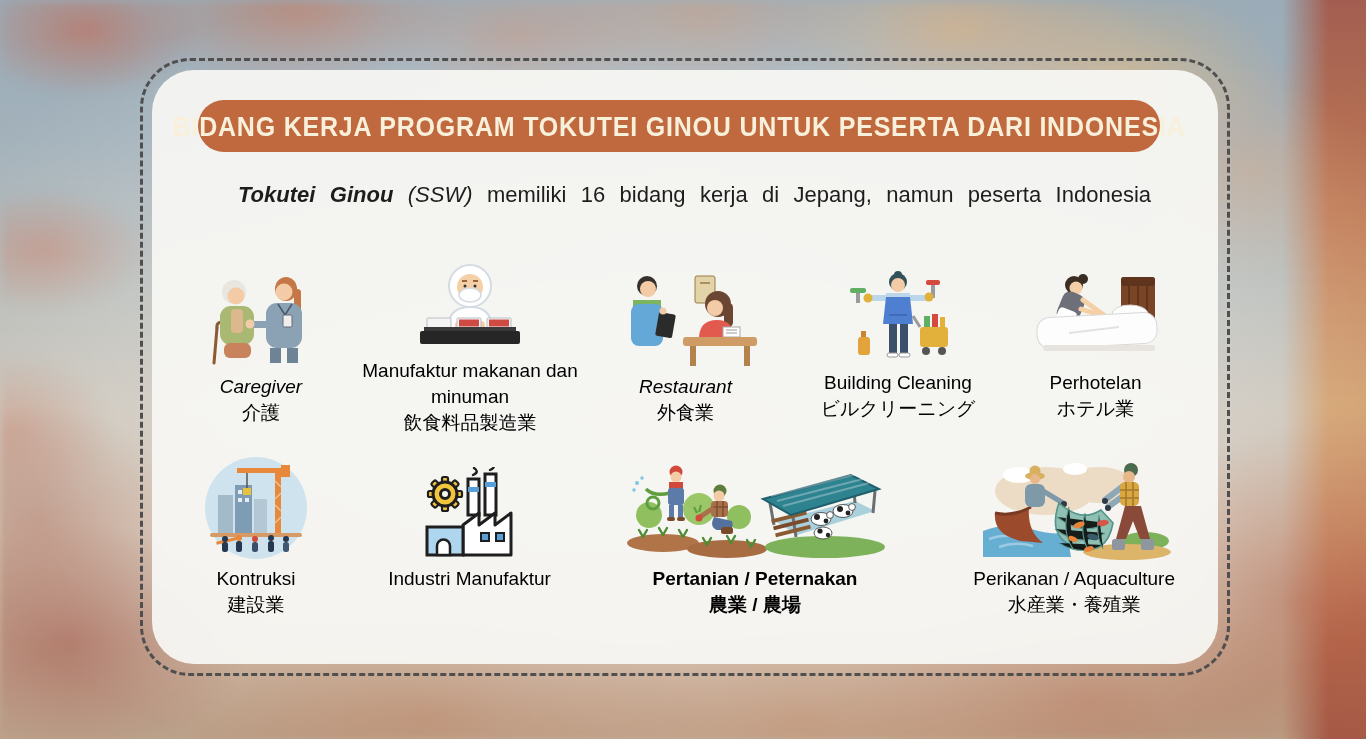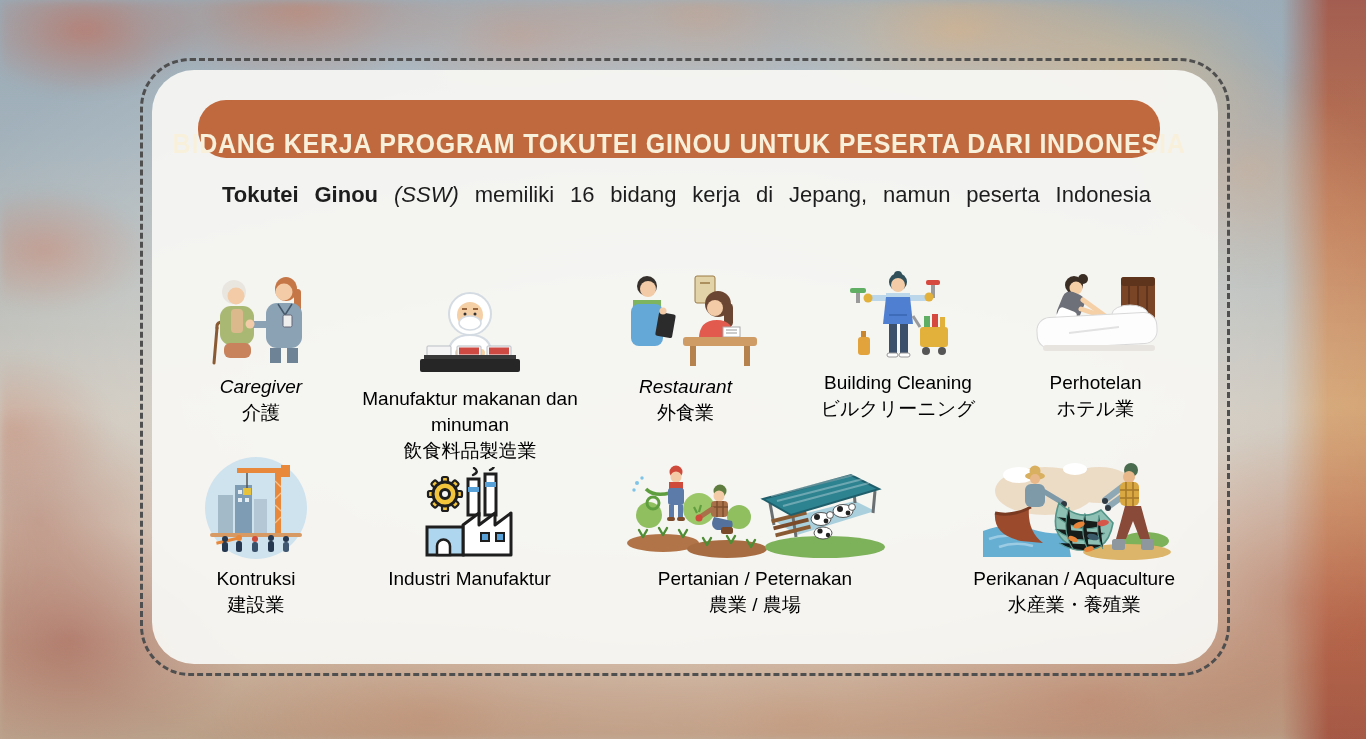--- a/index.html
+++ b/index.html
@@ -34,29 +34,29 @@
     -webkit-mask-image:linear-gradient(90deg,transparent,#000 55%);
             mask-image:linear-gradient(90deg,transparent,#000 55%);}
   .bg-wash{position:absolute;inset:0;
     background:radial-gradient(ellipse 840px 430px at 683px 380px,
                rgba(255,255,255,.55),rgba(255,255,255,.30) 68%,rgba(255,255,255,.12) 100%);}
   
   .dashed-frame{position:absolute;left:140px;top:58px;width:1090px;height:618px;
     border:3px dashed #4f4f4f;border-radius:50px;box-sizing:border-box;}
   .card{position:absolute;left:152px;top:70px;width:1066px;height:594px;
     background:rgba(247,246,243,.94);border-radius:42px;}
-  .title-pill{position:absolute;left:198px;top:100px;width:962px;height:58px;
-    background:#c1693e;border-radius:28px;display:flex;align-items:flex-end;justify-content:center;}
+  .title-pill{position:absolute;left:198px;top:100px;width:962px;height:52px;
+    background:#c1693e;border-radius:28px;display:flex;align-items:center;justify-content:center;}
   .title-pill span{color:#f8f0da;font-weight:700;font-size:25px;letter-spacing:.8px;
     white-space:nowrap;transform:scaleY(1.12);}
   .intro{position:absolute;left:222px;top:179px;width:929px;font-size:22px;
     line-height:31px;color:#1d1d1d;}
   .intro .line1{text-align:justify;text-align-last:justify;}
   .intro .line2{text-align:left;}
-  .bi{font-weight:700;}
+  .bi{font-weight:700;font-style:italic;margin-left:16px;}
   .it{font-style:italic;margin-top:32px;}
   
   .item{position:absolute;display:flex;flex-direction:column;align-items:center;}
   .art{display:flex;align-items:flex-end;justify-content:center;}
   .row1 .art{height:97px;}
   .row2 .art{height:106px;}
   .lbl{margin-top:5px;text-align:center;font-size:19px;line-height:26px;color:#000000;}
   .lbl .nm{display:block;}
   .lbl .jp{display:block;}
   .italic .nm{font-style:italic;}
@@ -108,21 +108,21 @@
         <rect x="70" y="75" width="11" height="15" fill="#6e8496"></rect>
         <rect x="87" y="75" width="11" height="15" fill="#6e8496"></rect>
       </svg>
     </div>
     <div class="lbl">
       <span class="nm">Caregiver</span>
       <span class="jp">介護</span>
     </div>
   </div>
 
-  <div class="item row1" style="left:355px;top:284px;width:230px;">
+  <div class="item row1" style="left:355px;top:256px;width:230px;">
     <div class="art">
       <svg width="112" height="92" viewBox="0 0 112 92">
         <circle cx="56" cy="25" r="21" fill="#ffffff" stroke="#d4dbe2" stroke-width="2"></circle>
         <circle cx="56" cy="26" r="13" fill="#f5cfa6"></circle>
         <line x1="48" y1="20" x2="53" y2="20" stroke="#8a5a33" stroke-width="1.8"></line>
         <line x1="59" y1="20" x2="64" y2="20" stroke="#8a5a33" stroke-width="1.8"></line>
         <circle cx="51" cy="25" r="1.5" fill="#333"></circle>
           <circle cx="61" cy="25" r="1.5" fill="#333"></circle>
         <ellipse cx="56" cy="34" rx="11" ry="7" fill="#ffffff" stroke="#d4dbe2" stroke-width="1.5"></ellipse>
         <path d="M34 68 q0 -22 22 -22 q22 0 22 22 z" fill="#ffffff" stroke="#d4dbe2" stroke-width="2"></path>
@@ -303,21 +303,21 @@
         <rect x="75" y="66" width="8" height="8" fill="#58a0d8" stroke="#1e1e1e" stroke-width="2"></rect>
         <rect x="6" y="60" width="36" height="28" fill="#aed6ee" stroke="#1e1e1e" stroke-width="3"></rect>
         <path d="M16 88 v-9 a6.5 6.5 0 0 1 13 0 v9 z" fill="#ffffff" stroke="#1e1e1e" stroke-width="2.5"></path>
       </svg>
     </div>
     <div class="lbl">
       <span class="nm">Industri Manufaktur</span>
     </div>
   </div>
 
-  <div class="item row2" style="left:600px;top:455px;width:310px;">
+  <div class="item row2" style="left:600px;top:455px;width:310px;font-weight:bold;">
     <div class="art">
       <svg width="265" height="104" viewBox="0 0 265 104">
 
         <circle cx="26" cy="58" r="13" fill="#8fbf5f"></circle>
         <circle cx="76" cy="52" r="16" fill="#9cc768"></circle>
         <circle cx="116" cy="60" r="12" fill="#8fbf5f"></circle>
         <ellipse cx="40" cy="86" rx="36" ry="9" fill="#b07448"></ellipse>
         <ellipse cx="104" cy="92" rx="40" ry="9" fill="#a86c42"></ellipse>
         <g stroke="#4e8d34" stroke-width="2.4" fill="none" stroke-linecap="round">
           <path d="M20 80 l-4 -7 M20 80 l4 -7"></path>

